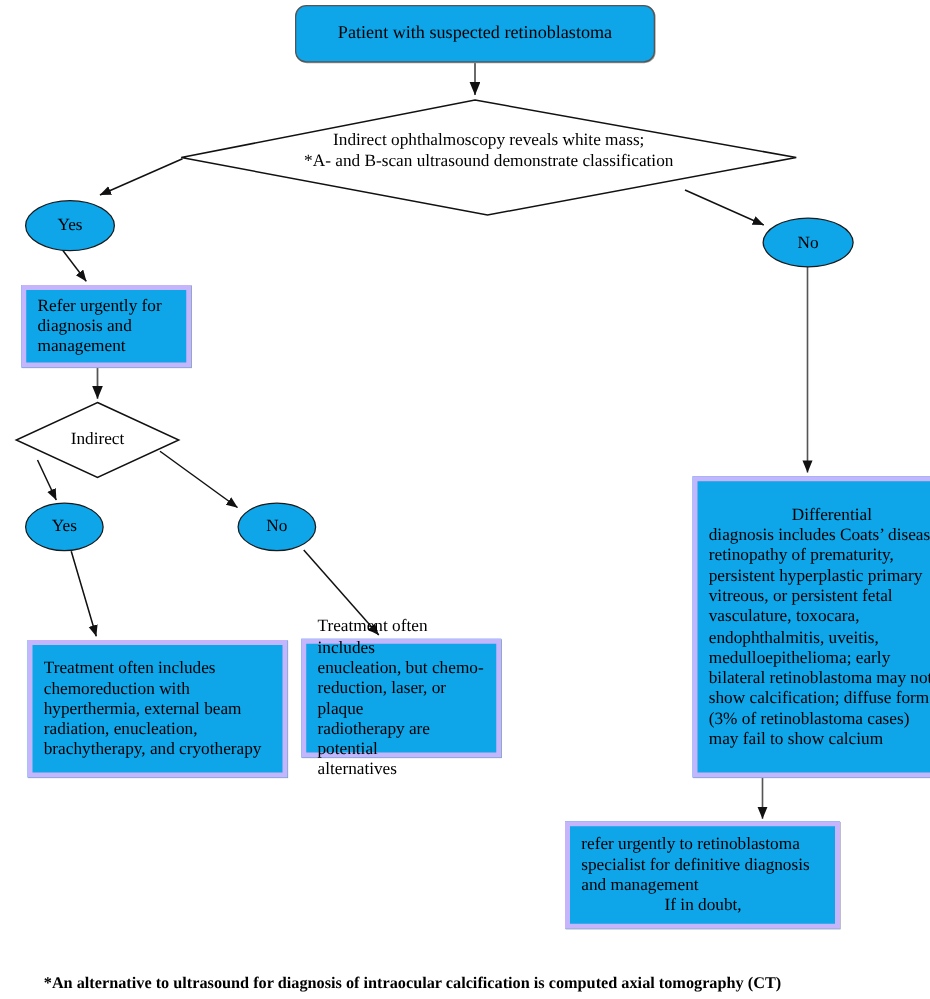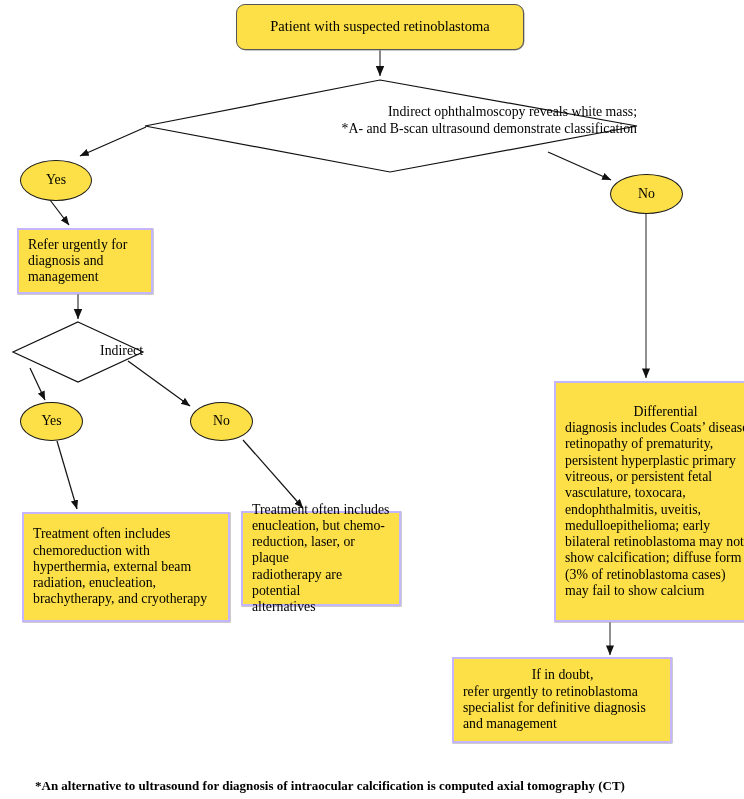--- a/index.html
+++ b/index.html
@@ -24,24 +24,24 @@
     top: 0;
     width: 744px;
     height: 799px;
     pointer-events: none;
   }
   .node {
     position: absolute;
     box-sizing: border-box;
     display: flex;
     align-items: center;
-    background: #fde047;
+    background: #0ea5e9;
   }
   .box {
-    border: 2px solid #c4b5fd;
+    border: 4px solid #c4b5fd;
     box-shadow: 0.5px 0.5px 0 #9a9a9a;
   }
   .box-round {
     border: 1px solid #555555;
     border-radius: 9px;
     box-shadow: 0.5px 0.5px 0 #9a9a9a;
     justify-content: center;
   }
   .ellipse {
     border: 1px solid #1a1a1a;
@@ -62,21 +62,21 @@
 
   .pad-l { padding: 0 8px 0 9px; }
   .pad-c { padding: 0 6px; }
 
   .diamond-wrap {
     position: absolute;
   }
   .diamond-wrap .dlabel {
     position: absolute;
     width: 100%;
-    text-align: right;
+    text-align: center;
     line-height: 1.2;
     white-space: pre-line;
   }
   .footnote {
     position: absolute;
     font-size: 13px;
     white-space: nowrap;
     font-weight: bold;
   }
 </style>
@@ -179,23 +179,23 @@
 vasculature, toxocara,
 endophthalmitis, uveitis,
 medulloepithelioma; early
 bilateral retinoblastoma may not
 show calcification; diffuse form
 (3% of retinoblastoma cases)
 may fail to show calcium</span>
   </div>
 
   <div class="node box pad-l" style="left:452px; top:657px; width:220px; height:86px; flex-direction:column; justify-content:center;">
-    <span class="txt t-center f14">If in doubt,</span>
     <span class="txt t-left f14">refer urgently to retinoblastoma
 specialist for definitive diagnosis
 and management</span>
+    <span class="txt t-center f14">If in doubt,</span>
   </div>
 
   <div class="footnote" style="left:35px; top:778px;">
     <span>*An alternative to ultrasound for diagnosis of intraocular calcification is computed axial tomography (CT)</span>
   </div>
 
 </div>
 
 </body></html>

